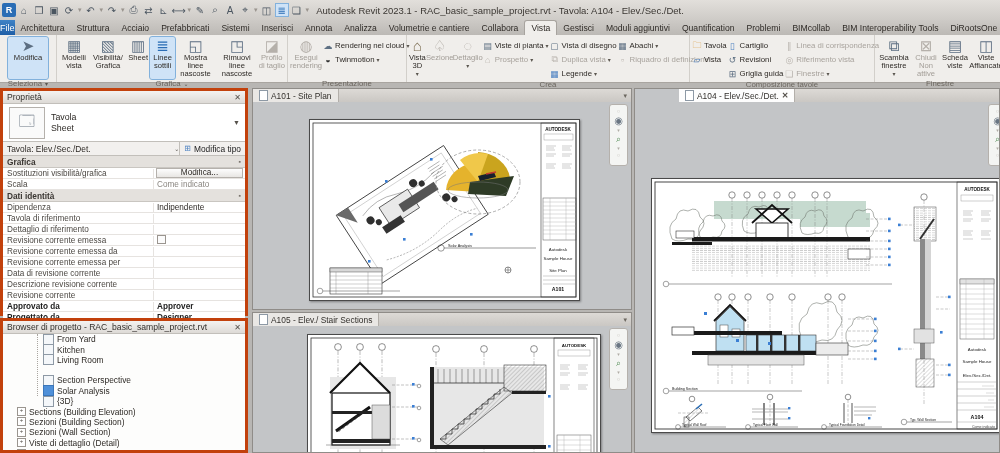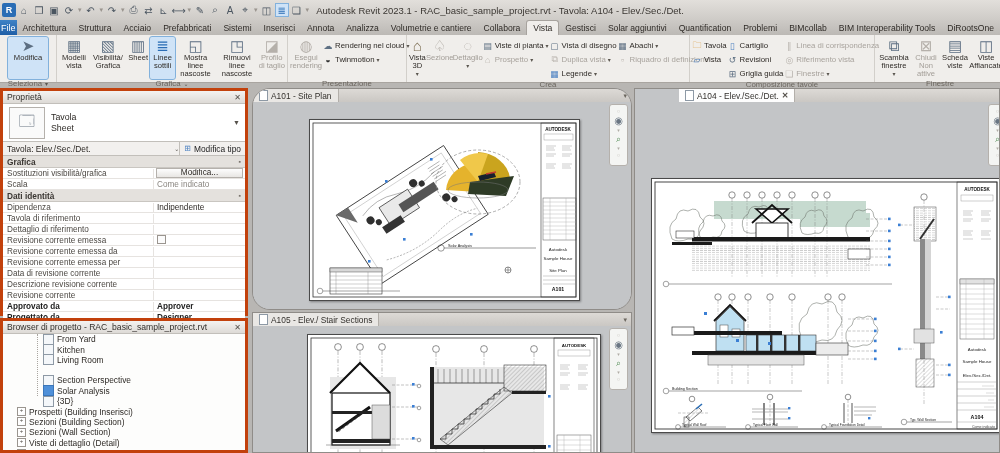--- a/index.html
+++ b/index.html
@@ -137,21 +137,21 @@
   <span class="rtab">Acciaio</span>
   <span class="rtab">Prefabbricati</span>
   <span class="rtab">Sistemi</span>
   <span class="rtab">Inserisci</span>
   <span class="rtab">Annota</span>
   <span class="rtab">Analizza</span>
   <span class="rtab">Volumetrie e cantiere</span>
   <span class="rtab">Collabora</span>
   <span class="rtab active">Vista</span>
   <span class="rtab">Gestisci</span>
-  <span class="rtab">Solar aggiuntivi</span>
+  <span class="rtab">Moduli aggiuntivi</span>
   <span class="rtab">Quantification</span>
   <span class="rtab">Problemi</span>
   <span class="rtab">BIMcollab</span>
   <span class="rtab">BIM Interoperability Tools</span>
   <span class="rtab">DiRootsOne</span>
 
 </div>
 
 <div id="ribbon">
   <div class="rgroup" style="width:56px;">
@@ -476,21 +476,21 @@
     <div class="trow" style="padding-left:40px;">
         <span class="vicon sel"></span>
         <span>Solar Analysis</span>
       </div>
     <div class="trow" style="padding-left:40px;">
         <span class="vicon"></span>
         <span>{3D}</span>
       </div>
     <div class="trow" style="padding-left:14px;">
         <span class="exp">+</span>
-        <span>Prospetti (Building Inserisci)</span>
+        <span>Sections (Building Elevation)</span>
       </div>
     <div class="trow" style="padding-left:14px;">
         <span class="exp">+</span>
         <span>Sezioni (Building Section)</span>
       </div>
     <div class="trow" style="padding-left:14px;">
         <span class="exp">+</span>
         <span>Sezioni (Wall Section)</span>
       </div>
     <div class="trow" style="padding-left:14px;">
@@ -502,21 +502,21 @@
         <span>Rendering</span>
       </div>
     <div class="trow" style="padding-left:10px;">
         <span class="licon"></span>
         <span>Legende</span>
       </div>
 
   </div>
 </div>
 
-<div class="vwin" style="left:252px;top:88px;width:380px;height:222px;border-radius:18px;">
+<div class="vwin" style="left:252px;top:88px;width:380px;height:222px;">
   <div class="vtabs">
     <div class="vtab">
       <span class="pg"></span>
       <span>A101 - Site Plan</span>
     </div>
     <span class="ovf">▾</span>
   </div>
   <div class="canvas">
     <div class="sheet" style="left:56px;top:17px;width:269px;height:180px;">
       <svg width="269" height="180" viewBox="0 0 269 180">

